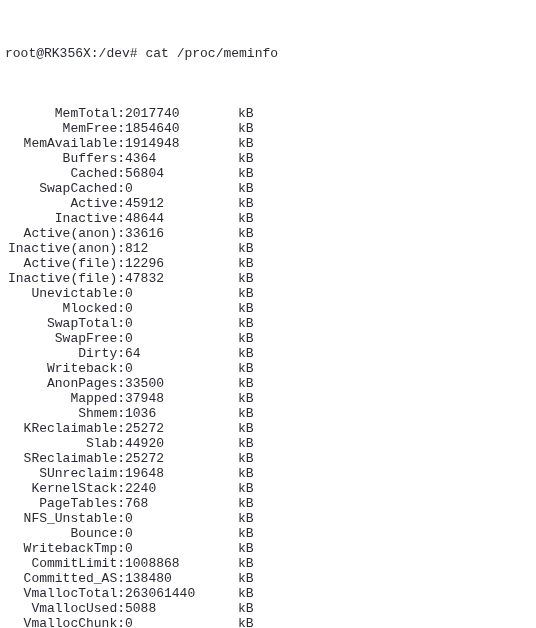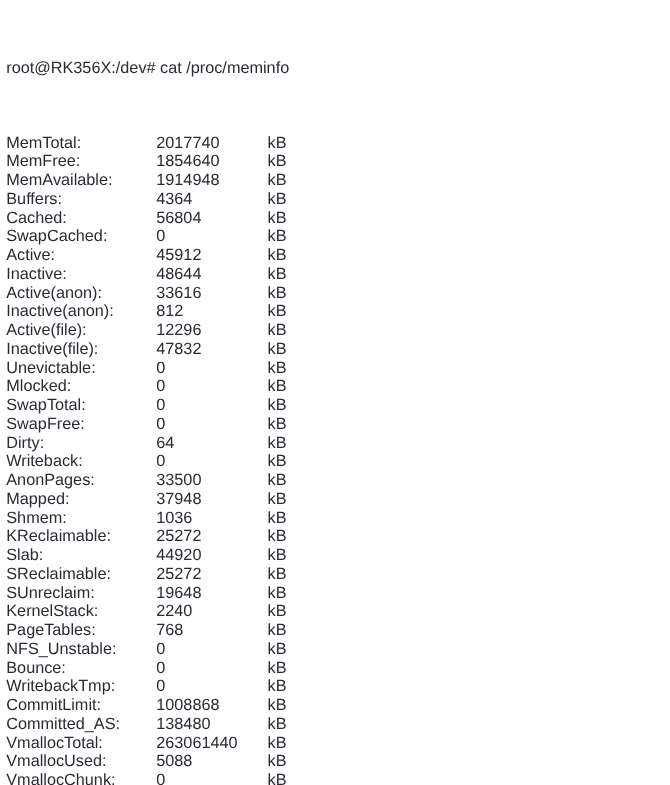--- a/index.html
+++ b/index.html
@@ -12,21 +12,21 @@
     width: 536px;
     height: 628px;
     overflow: hidden;
     font-family: "DejaVu Sans Mono", "Liberation Mono", monospace;
   }
   .terminal {
     width: 536px;
     height: 628px;
     background: #ffffff;
     color: #2a2a33;
-    font-family: Liberation Sans, sans-serif;
+    font-family: Liberation Mono, monospace;
     font-size: 13px;
     line-height: 15px;
     padding: 1px 0 0 5px;
     box-sizing: border-box;
     white-space: pre;
     letter-spacing: 0px;
   }
   .line {
     height: 15px;
     line-height: 15px;
@@ -36,30 +36,32 @@
   .meminfo-row {
     height: 15px;
     line-height: 15px;
     display: block;
     white-space: pre;
   }
   .mi-label {
     display: inline-block;
     width: 120px;
     white-space: pre;
+    text-align: right;
   }
   .mi-value {
     display: inline-block;
     width: 81px;
     white-space: pre;
   }
   .mi-unit {
     display: inline-block;
     padding-left: 8px;
     white-space: pre;
+    margin-left: 24px;
   }
 </style>
 </head>
 <body>
 
 <div class="terminal">
 
   <div class="line"><span>root@RK356X:/dev# cat /proc/meminfo</span></div>
 
   <div id="meminfo-output"><div class="meminfo-row"><span class="mi-label">MemTotal:</span><span class="mi-value">2017740</span><span class="mi-unit">kB</span></div><div class="meminfo-row"><span class="mi-label">MemFree:</span><span class="mi-value">1854640</span><span class="mi-unit">kB</span></div><div class="meminfo-row"><span class="mi-label">MemAvailable:</span><span class="mi-value">1914948</span><span class="mi-unit">kB</span></div><div class="meminfo-row"><span class="mi-label">Buffers:</span><span class="mi-value">4364</span><span class="mi-unit">kB</span></div><div class="meminfo-row"><span class="mi-label">Cached:</span><span class="mi-value">56804</span><span class="mi-unit">kB</span></div><div class="meminfo-row"><span class="mi-label">SwapCached:</span><span class="mi-value">0</span><span class="mi-unit">kB</span></div><div class="meminfo-row"><span class="mi-label">Active:</span><span class="mi-value">45912</span><span class="mi-unit">kB</span></div><div class="meminfo-row"><span class="mi-label">Inactive:</span><span class="mi-value">48644</span><span class="mi-unit">kB</span></div><div class="meminfo-row"><span class="mi-label">Active(anon):</span><span class="mi-value">33616</span><span class="mi-unit">kB</span></div><div class="meminfo-row"><span class="mi-label">Inactive(anon):</span><span class="mi-value">812</span><span class="mi-unit">kB</span></div><div class="meminfo-row"><span class="mi-label">Active(file):</span><span class="mi-value">12296</span><span class="mi-unit">kB</span></div><div class="meminfo-row"><span class="mi-label">Inactive(file):</span><span class="mi-value">47832</span><span class="mi-unit">kB</span></div><div class="meminfo-row"><span class="mi-label">Unevictable:</span><span class="mi-value">0</span><span class="mi-unit">kB</span></div><div class="meminfo-row"><span class="mi-label">Mlocked:</span><span class="mi-value">0</span><span class="mi-unit">kB</span></div><div class="meminfo-row"><span class="mi-label">SwapTotal:</span><span class="mi-value">0</span><span class="mi-unit">kB</span></div><div class="meminfo-row"><span class="mi-label">SwapFree:</span><span class="mi-value">0</span><span class="mi-unit">kB</span></div><div class="meminfo-row"><span class="mi-label">Dirty:</span><span class="mi-value">64</span><span class="mi-unit">kB</span></div><div class="meminfo-row"><span class="mi-label">Writeback:</span><span class="mi-value">0</span><span class="mi-unit">kB</span></div><div class="meminfo-row"><span class="mi-label">AnonPages:</span><span class="mi-value">33500</span><span class="mi-unit">kB</span></div><div class="meminfo-row"><span class="mi-label">Mapped:</span><span class="mi-value">37948</span><span class="mi-unit">kB</span></div><div class="meminfo-row"><span class="mi-label">Shmem:</span><span class="mi-value">1036</span><span class="mi-unit">kB</span></div><div class="meminfo-row"><span class="mi-label">KReclaimable:</span><span class="mi-value">25272</span><span class="mi-unit">kB</span></div><div class="meminfo-row"><span class="mi-label">Slab:</span><span class="mi-value">44920</span><span class="mi-unit">kB</span></div><div class="meminfo-row"><span class="mi-label">SReclaimable:</span><span class="mi-value">25272</span><span class="mi-unit">kB</span></div><div class="meminfo-row"><span class="mi-label">SUnreclaim:</span><span class="mi-value">19648</span><span class="mi-unit">kB</span></div><div class="meminfo-row"><span class="mi-label">KernelStack:</span><span class="mi-value">2240</span><span class="mi-unit">kB</span></div><div class="meminfo-row"><span class="mi-label">PageTables:</span><span class="mi-value">768</span><span class="mi-unit">kB</span></div><div class="meminfo-row"><span class="mi-label">NFS_Unstable:</span><span class="mi-value">0</span><span class="mi-unit">kB</span></div><div class="meminfo-row"><span class="mi-label">Bounce:</span><span class="mi-value">0</span><span class="mi-unit">kB</span></div><div class="meminfo-row"><span class="mi-label">WritebackTmp:</span><span class="mi-value">0</span><span class="mi-unit">kB</span></div><div class="meminfo-row"><span class="mi-label">CommitLimit:</span><span class="mi-value">1008868</span><span class="mi-unit">kB</span></div><div class="meminfo-row"><span class="mi-label">Committed_AS:</span><span class="mi-value">138480</span><span class="mi-unit">kB</span></div><div class="meminfo-row"><span class="mi-label">VmallocTotal:</span><span class="mi-value">263061440</span><span class="mi-unit">kB</span></div><div class="meminfo-row"><span class="mi-label">VmallocUsed:</span><span class="mi-value">5088</span><span class="mi-unit">kB</span></div><div class="meminfo-row"><span class="mi-label">VmallocChunk:</span><span class="mi-value">0</span><span class="mi-unit">kB</span></div></div>

